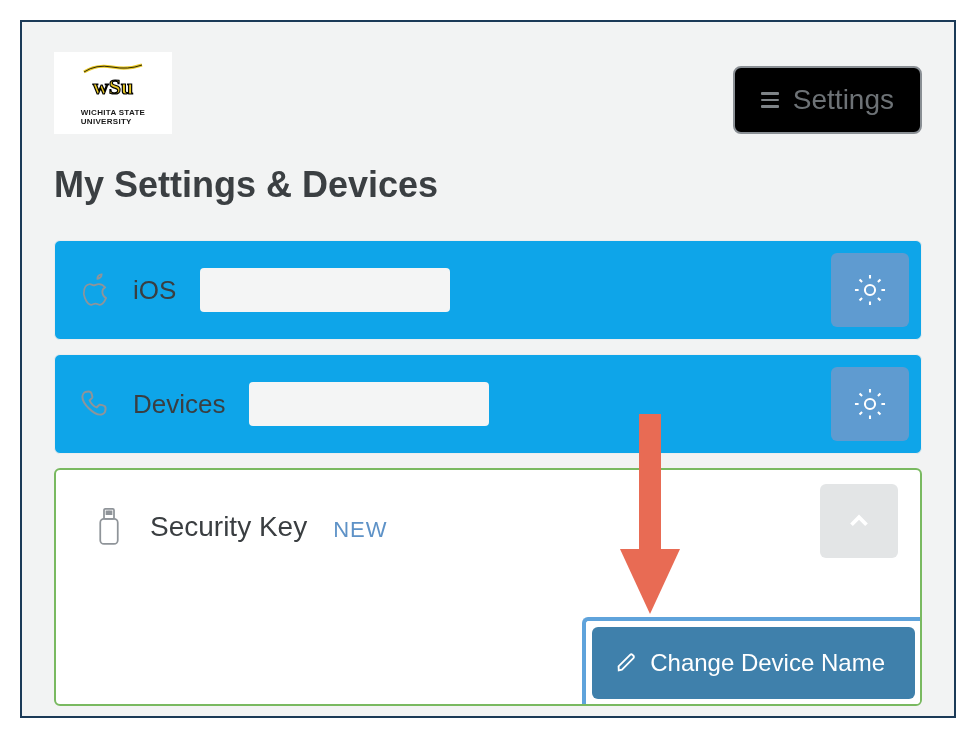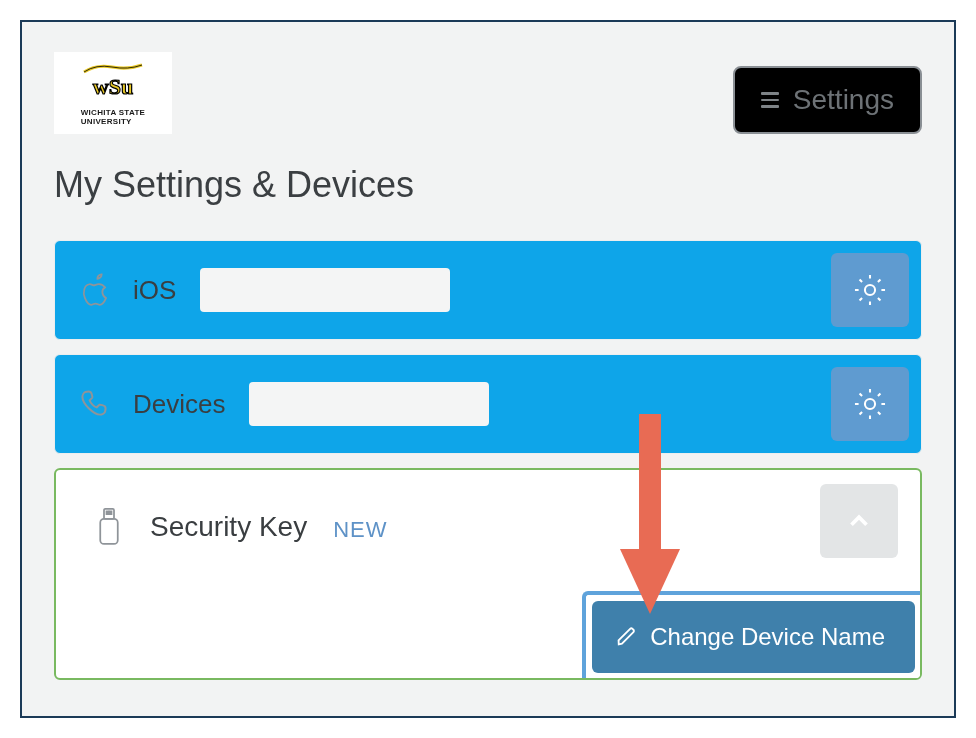--- a/index.html
+++ b/index.html
@@ -69,21 +69,21 @@
   }
   .hamburger span {
     display: block;
     width: 18px;
     height: 2.5px;
     background: #7e8387;
     border-radius: 1px;
   }
   .page-title {
     font-size: 36px;
-    font-weight: 400;
+    font-weight: 700;
     color: #3b3f42;
     margin-bottom: 34px;
   }
   .devices {
     display: flex;
     flex-direction: column;
     gap: 14px;
   }
   .device-row {
     background: #0ea5e9;
@@ -124,21 +124,21 @@
     cursor: pointer;
   }
   .gear-btn svg { stroke: #ffffff; }
   .expanded-card {
     border: 2px solid #79b960;
     border-radius: 6px;
     background: #ffffff;
     position: relative;
     padding: 0;
     overflow: hidden;
-    height: 212px;
+    height: 238px;
   }
   .expanded-header {
     display: flex;
     align-items: center;
     padding: 26px 22px 10px 34px;
     gap: 22px;
   }
   .expanded-label {
     font-size: 28px;
     color: #3a3e41;

